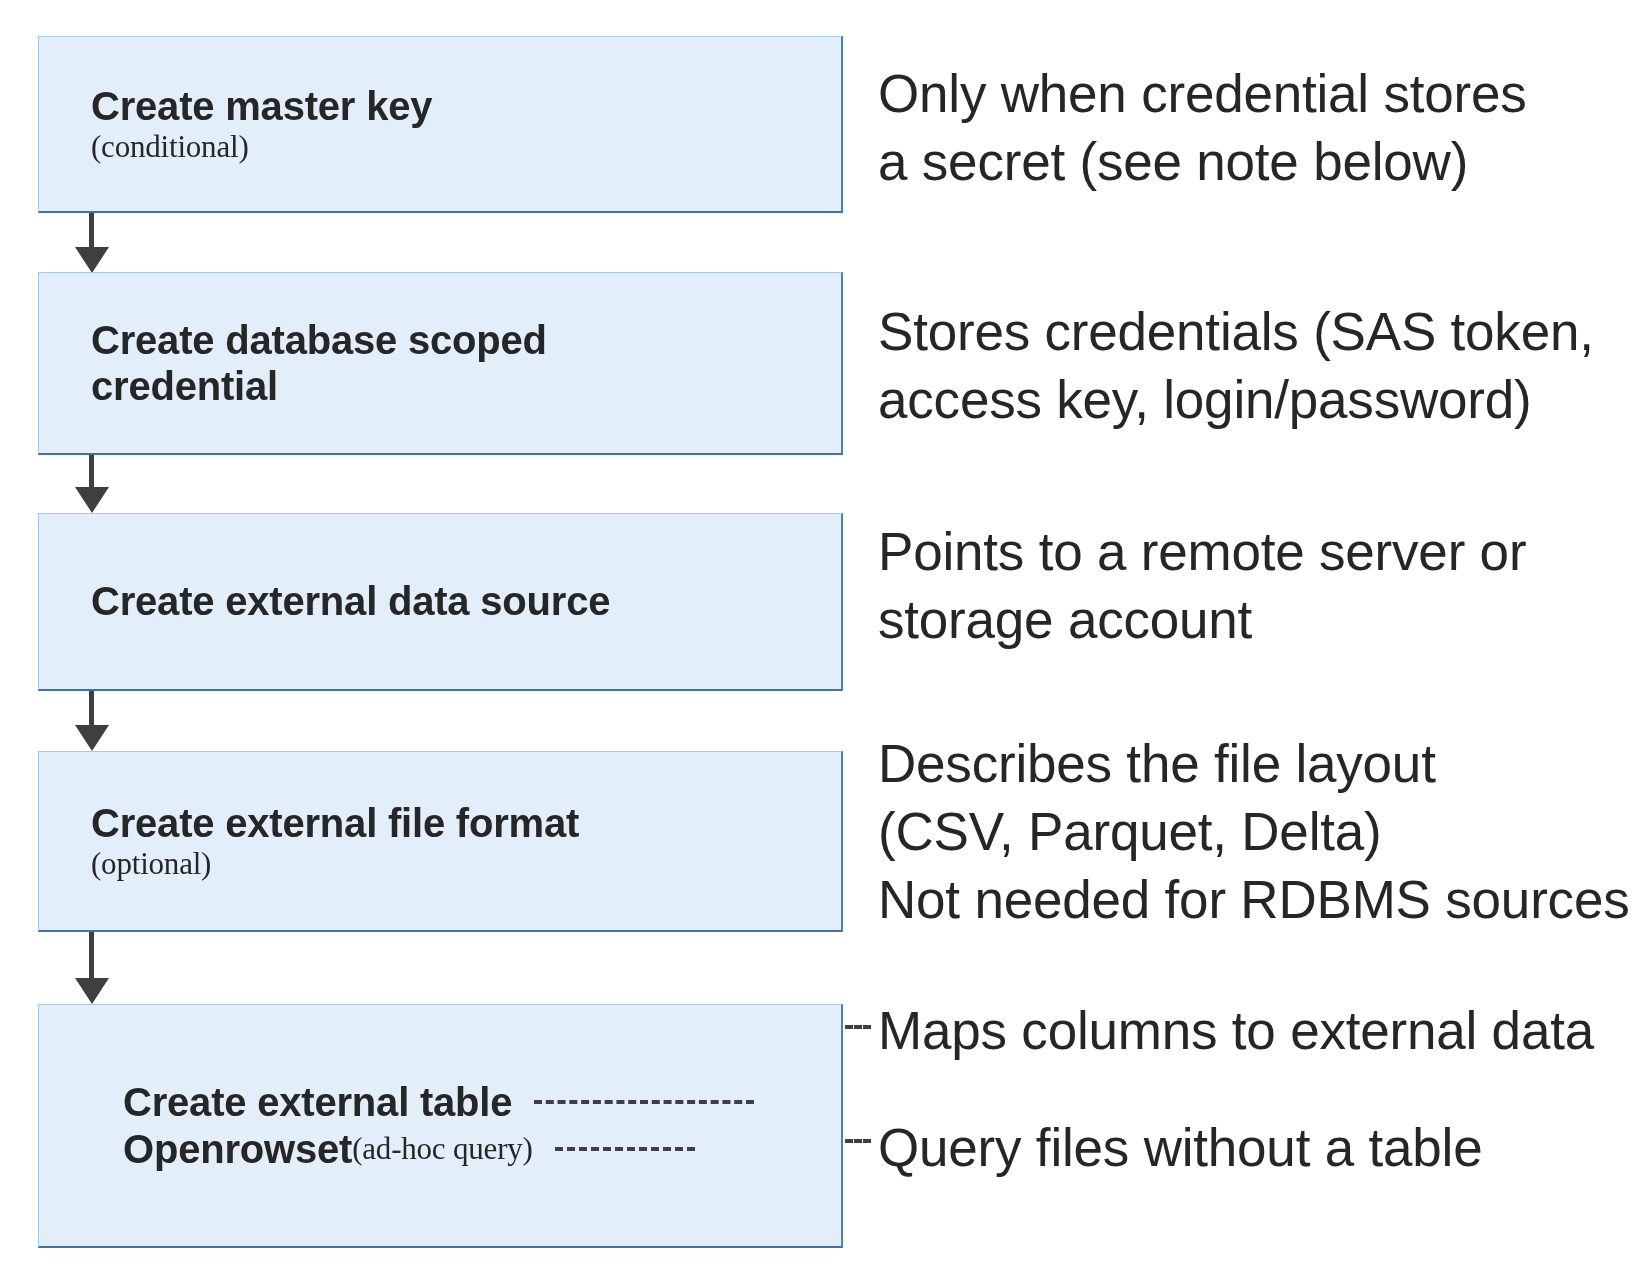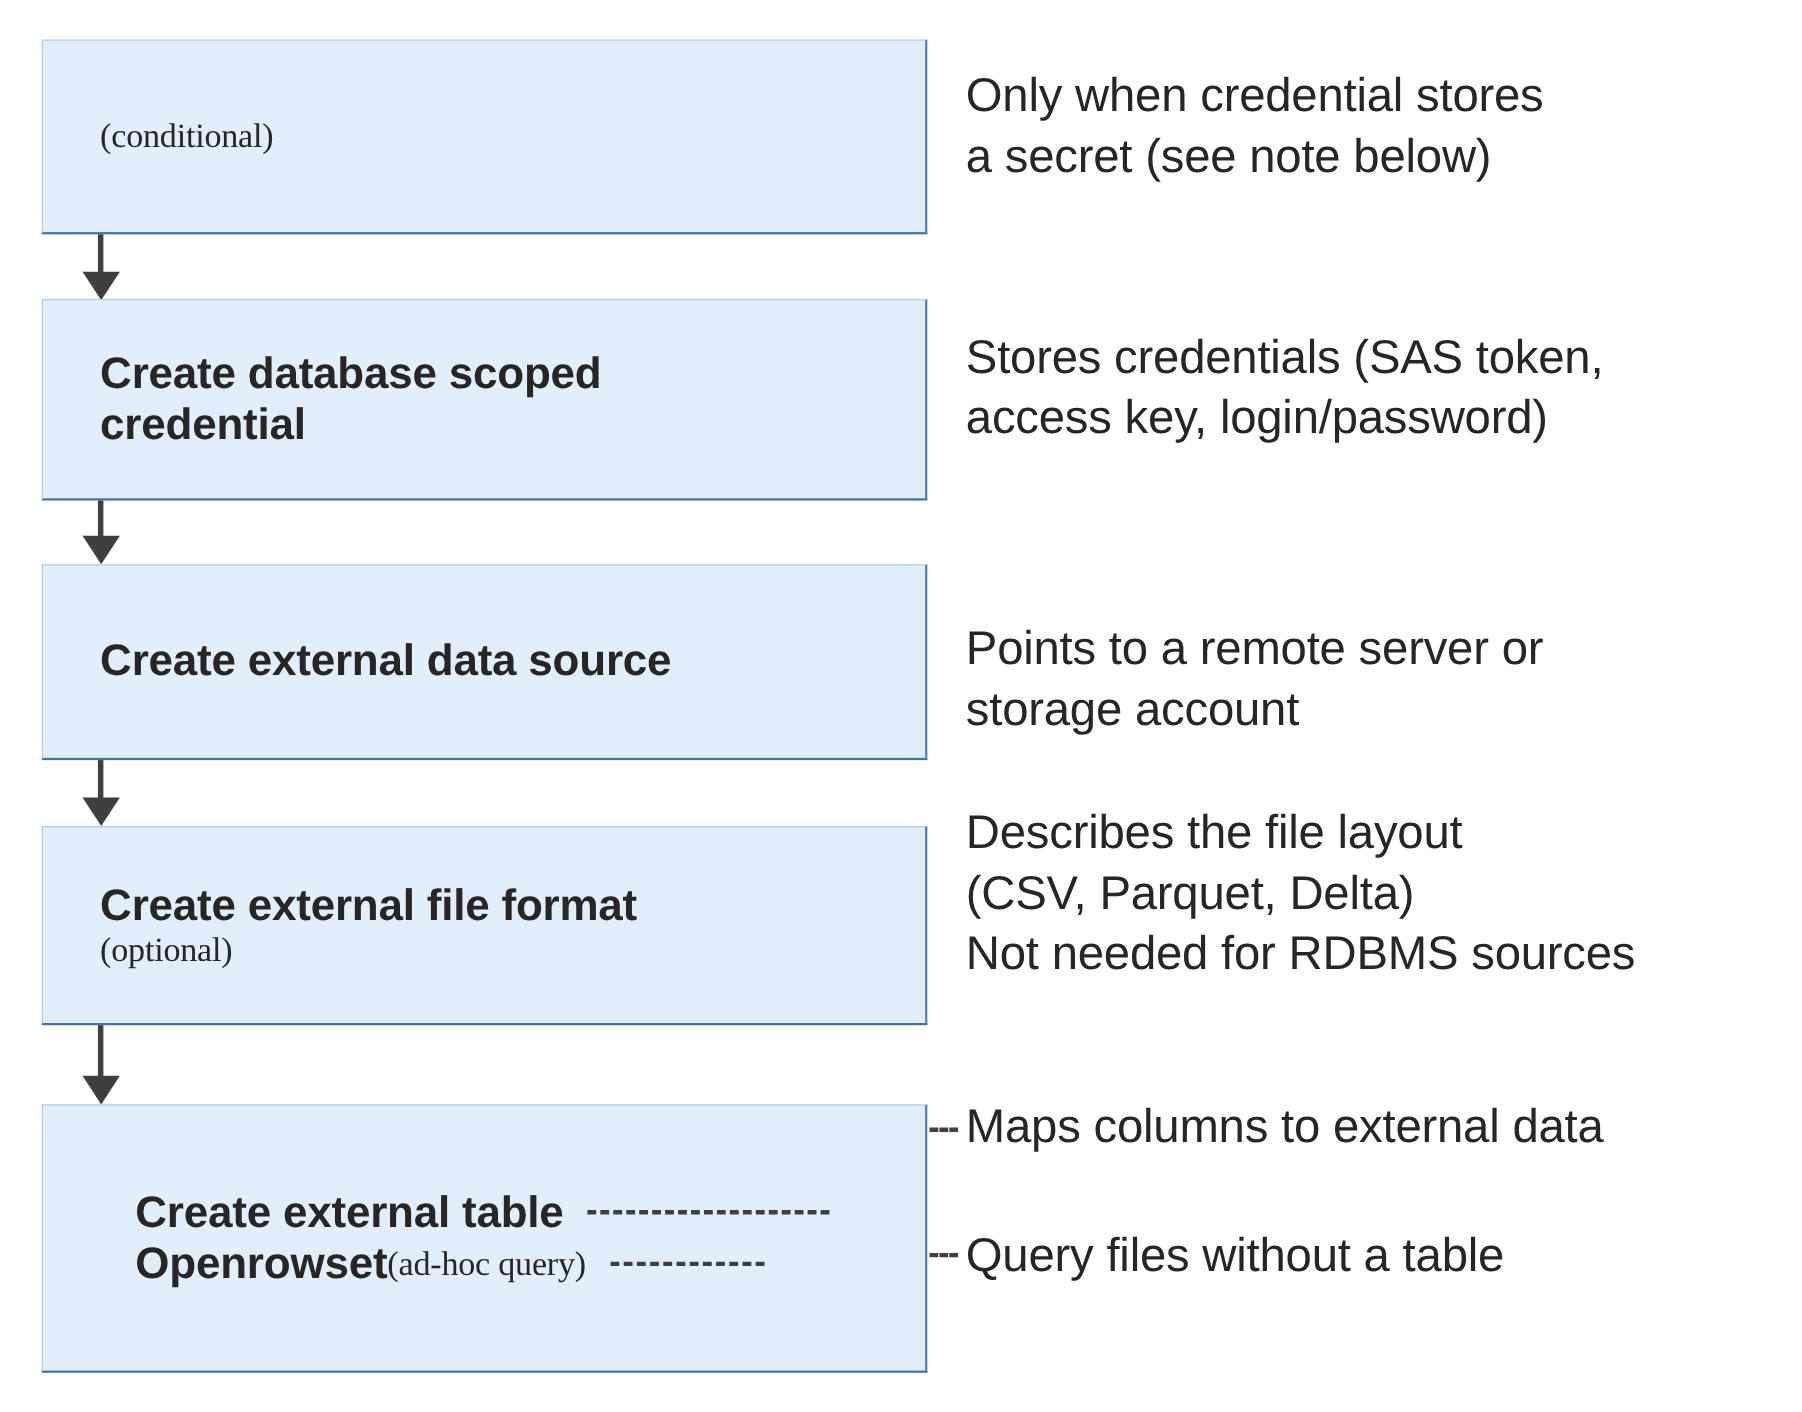--- a/index.html
+++ b/index.html
@@ -95,21 +95,21 @@
     border-right: 17px solid transparent;
     border-top: 26px solid #3f3f41;
     margin-left: -8px;
   }
 
   
   .note {
     position: absolute;
     left: 878px;
     width: 740px;
-    font-size: 43px;
+    font-size: 53px;
     color: #262626;
     line-height: 1.28;
     letter-spacing: -0.2px;
   }
   .note div { white-space: nowrap; }
 
   
   .dash-stub {
     position: absolute;
     left: 845px;
@@ -118,20 +118,21 @@
     border-top: 4px dashed #3f3f41;
   }
 </style>
 </head>
 <body>
 
 <div id="diagram">
 
   <div class="step-box" style="top:36px; height:177px;">
     <div class="step-box-inner">
+      <div class="step-title">Create master key</div>
       <div class="step-sub">(conditional)</div>
     </div>
   </div>
   <div class="note" style="top:60px;">
     <div>Only when credential stores</div>
     <div>a secret (see note below)</div>
   </div>
 
   <div class="arrow" style="top:213px; height:60px;">
     <div class="shaft" style="height:36px;"></div>
@@ -152,21 +153,21 @@
   <div class="arrow" style="top:455px; height:58px;">
     <div class="shaft" style="height:34px;"></div>
     <div class="head"></div>
   </div>
 
   <div class="step-box" style="top:513px; height:178px;">
     <div class="step-box-inner">
       <div class="step-title">Create external data source</div>
     </div>
   </div>
-  <div class="note" style="top:518px;margin-top:45px;">
+  <div class="note" style="top:518px;">
     <div>Points to a remote server or</div>
     <div>storage account</div>
   </div>
 
   <div class="arrow" style="top:691px; height:60px;">
     <div class="shaft" style="height:36px;"></div>
     <div class="head"></div>
   </div>
 
   <div class="step-box" style="top:751px; height:181px;">

